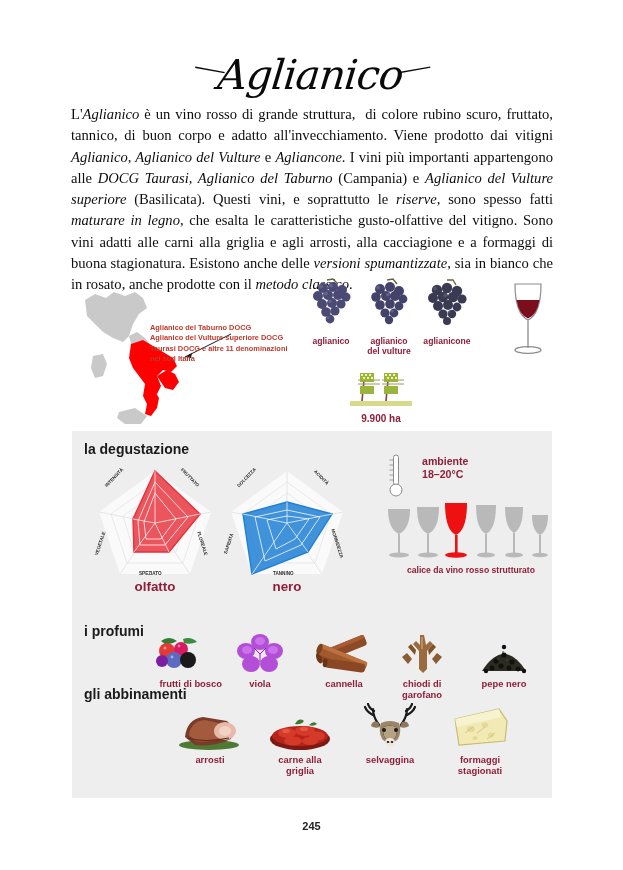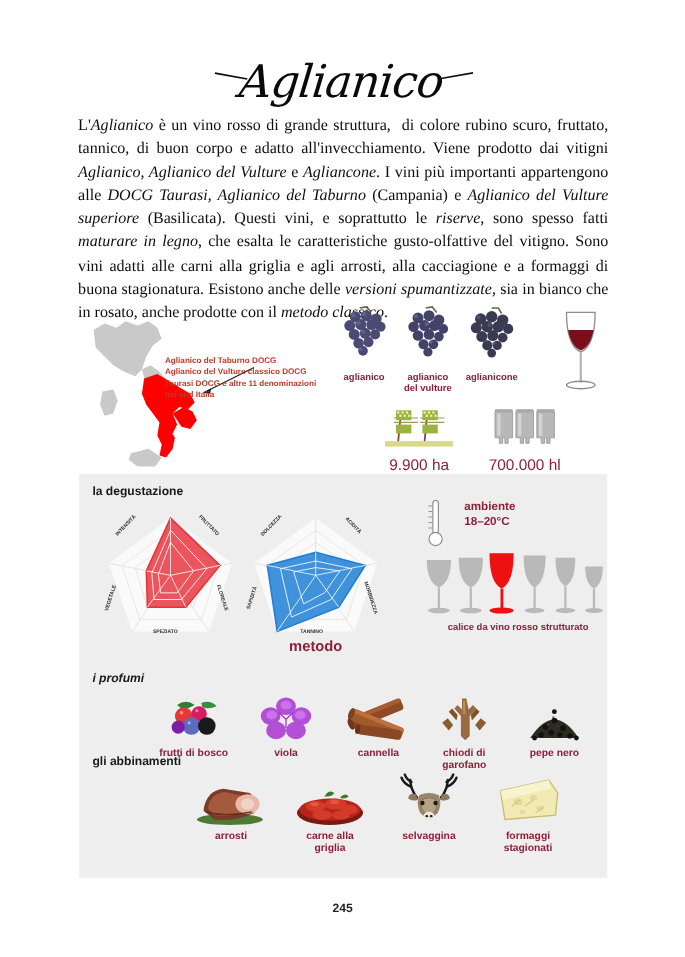--- a/index.html
+++ b/index.html
@@ -67,35 +67,35 @@
     font-family:"Liberation Sans", sans-serif;
     font-size:8.6px;font-weight:700;color:#8e1f38;
     line-height:10px;margin-top:2px;
   }
   .glass-big{position:absolute;right:2px;top:2px;}
 
   .stats{position:absolute;left:264px;top:90px;width:218px;height:58px;}
   .stat{position:absolute;top:0;width:92px;text-align:center;}
   .stat-label{
     font-family:"Liberation Sans", sans-serif;
-    font-size:14px;font-weight:400;color:#8e1f38;margin-top:1px;
+    font-size:10px;font-weight:700;color:#8e1f38;margin-top:1px;
   }
 
   
   .panel{
     position:absolute;left:72px;top:431px;width:480px;height:367px;
     background:#eeeeef;
   }
   .panel-head{
     position:absolute;
     font-family:"Liberation Sans", sans-serif;
-    font-size:11px;font-weight:700;color:#1a1a1a;
+    font-size:14px;font-weight:700;color:#1a1a1a;
   }
   .h-deg{left:12px;top:10px;}
-  .h-prof{left:12px;top:180px;font-style:italic;}
+  .h-prof{left:12px;top:192px;}
   .h-abb{left:12px;top:255px;}
 
   
   .radar-block{position:absolute;top:24px;width:150px;text-align:center;}
   .radar-title{
     font-family:"Liberation Sans", sans-serif;
     font-size:13.4px;font-weight:700;color:#8e1f38;margin-top:-2px;
   }
   .axis-lab{
     position:absolute;
@@ -164,21 +164,21 @@
         <path fill="#c9c9c9" d="M46 132 L62 128 L74 136 L68 144 L52 144 L44 138 Z"></path>
 
         <path fill="#c9c9c9" d="M20 76 L30 74 L34 84 L30 96 L22 98 L18 88 Z"></path>
       </svg>
       <svg class="map-leader" width="52" height="26" viewBox="0 0 52 26">
         <line x1="50" y1="1" x2="4" y2="24" stroke="#1a1a1a" stroke-width="1"></line>
         <polygon points="4,24 11,20 10,25" fill="#1a1a1a"></polygon>
       </svg>
       <div class="map-caption">
         <div>Aglianico del Taburno DOCG</div>
-        <div>Aglianico del Vulture classico DOCG</div>
+        <div>Aglianico del Vulture superiore DOCG</div>
         <div>Taurasi DOCG e altre 11 denominazioni</div>
         <div>nel sud Italia</div>
       </div>
     </div>
 
     <div class="grapes">
 
       <div class="grape-item" style="left:0px;">
         <svg width="48" height="52" viewBox="0 0 48 52">
           <path d="M20 2 L26 1 L30 5" stroke="#6b6141" stroke-width="1.4" fill="none"></path>
@@ -302,40 +302,20 @@
               <rect x="41" y="9" width="2" height="2"></rect>
               <rect x="45" y="9" width="2" height="2"></rect>
           </g>
           <g fill="#9bb43d">
             <rect x="10" y="18" width="14" height="8"></rect>
               <rect x="34" y="18" width="14" height="8"></rect>
           </g>
         </svg>
         <div class="stat-label">9.900 ha</div>
       </div>
-      <div class="stat" style="left:96px;">
-        <svg width="62" height="40" viewBox="0 0 62 40">
-          <g fill="#b8b8b8" stroke="#9a9a9a" stroke-width="0.8">
-            <path d="M4 6 h16 v24 h-4 v5 h-3 v-5 h-2 v5 h-3 v-5 h-4 z"></path>
-            <path d="M23 6 h16 v24 h-4 v5 h-3 v-5 h-2 v5 h-3 v-5 h-4 z"></path>
-            <path d="M42 6 h16 v24 h-4 v5 h-3 v-5 h-2 v5 h-3 v-5 h-4 z"></path>
-          </g>
-          <g fill="#d4d4d4">
-            <rect x="6" y="8" width="3" height="20"></rect>
-              <rect x="25" y="8" width="3" height="20"></rect>
-              <rect x="44" y="8" width="3" height="20"></rect>
-          </g>
-          <g fill="#a8a8a8">
-            <rect x="4" y="4" width="16" height="3"></rect>
-              <rect x="23" y="4" width="16" height="3"></rect>
-              <rect x="42" y="4" width="16" height="3"></rect>
-          </g>
-        </svg>
-        <div class="stat-label">700.000 hl</div>
-      </div>
     </div>
   </div>
 
   <div class="panel">
 
     <div class="panel-head h-deg">la degustazione</div>
 
     <div class="radar-block" style="left:8px;">
       <svg width="150" height="122" viewBox="0 0 150 122">
         <polygon points="75,16 131,57 110,119 40,119 19,57" fill="#fafafa"></polygon>
@@ -363,20 +343,21 @@
           <line x1="75" y1="68" x2="89" y2="97"></line>
             <line x1="75" y1="68" x2="54" y2="97"></line>
           <line x1="75" y1="68" x2="53" y2="64"></line>
         </g>
       </svg>
       <div class="axis-lab" style="left:22px;top:20px;transform:rotate(-46deg);">INTENSITÀ</div>
       <div class="axis-lab" style="left:98px;top:20px;transform:rotate(46deg);">FRUTTATO</div>
       <div class="axis-lab" style="left:110px;top:86px;transform:rotate(72deg);">FLOREALE</div>
       <div class="axis-lab" style="left:59px;top:116px;">SPEZIATO</div>
       <div class="axis-lab" style="left:8px;top:86px;transform:rotate(-72deg);">VEGETALE</div>
+      <div class="radar-title">olfatto</div>
     </div>
 
     <div class="radar-block" style="left:140px;">
       <svg width="150" height="122" viewBox="0 0 150 122">
         <polygon points="75,16 131,57 110,119 40,119 19,57" fill="#fafafa"></polygon>
         <g stroke="#e4e4e4" stroke-width="0.8" fill="none">
           <polygon points="75,27 119,59 103,108 47,108 31,59"></polygon>
           <polygon points="75,38 107,61 96,97 54,97 43,61"></polygon>
           <polygon points="75,49 95,63 89,86 61,86 55,63"></polygon>
         </g>
@@ -399,21 +380,21 @@
           <line x1="75" y1="68" x2="96" y2="97"></line>
             <line x1="75" y1="68" x2="40" y2="119"></line>
           <line x1="75" y1="68" x2="31" y2="59"></line>
         </g>
       </svg>
       <div class="axis-lab" style="left:22px;top:20px;transform:rotate(-46deg);">DOLCEZZA</div>
       <div class="axis-lab" style="left:100px;top:20px;transform:rotate(46deg);">ACIDITÀ</div>
       <div class="axis-lab" style="left:110px;top:86px;transform:rotate(72deg);">MORBIDEZZA</div>
       <div class="axis-lab" style="left:61px;top:116px;">TANNINO</div>
       <div class="axis-lab" style="left:6px;top:86px;transform:rotate(-72deg);">SAPIDITÀ</div>
-      <div class="radar-title">metodo</div>
+      <div class="radar-title">nero</div>
     </div>
 
     <div class="temp-block">
       <svg width="16" height="46" viewBox="0 0 16 46" style="position:absolute;left:4px;top:0;">
         <rect x="5.5" y="2" width="5" height="30" rx="2.5" fill="#fff" stroke="#8a8a8a" stroke-width="1"></rect>
         <circle cx="8" cy="37" r="6" fill="#fff" stroke="#8a8a8a" stroke-width="1"></circle>
         <g stroke="#8a8a8a" stroke-width="0.8">
           <line x1="1.5" y1="7" x2="5" y2="7"></line>
             <line x1="1.5" y1="12" x2="5" y2="12"></line>
           <line x1="1.5" y1="17" x2="5" y2="17"></line>
@@ -457,21 +438,21 @@
               <ellipse cx="72" cy="54" rx="11" ry="2.8"></ellipse>
           </g>
         </svg>
       </div>
       <div class="glass-cap">calice da vino rosso strutturato</div>
     </div>
 
     <div class="panel-head h-prof">i profumi</div>
     <div class="icon-row row-prof">
 
-      <div class="icon-cell" style="left:58px;">
+      <div class="icon-cell" style="left:58px;text-align:right;">
         <div class="icon-art">
           <svg width="58" height="44" viewBox="0 0 58 44">
             <path d="M14 10 Q22 4 30 10 Q24 14 18 13 Z" fill="#2e7d32"></path>
             <circle cx="20" cy="20" r="8" fill="#e53935"></circle>
             <circle cx="34" cy="18" r="7" fill="#d81b60"></circle>
             <circle cx="27" cy="29" r="8" fill="#5c6bc0"></circle>
             <circle cx="41" cy="29" r="8" fill="#1a1a1a"></circle>
             <circle cx="15" cy="30" r="6" fill="#7b1fa2"></circle>
             <g fill="#ffffff" opacity=".45">
               <circle cx="18" cy="17" r="1.6"></circle>

